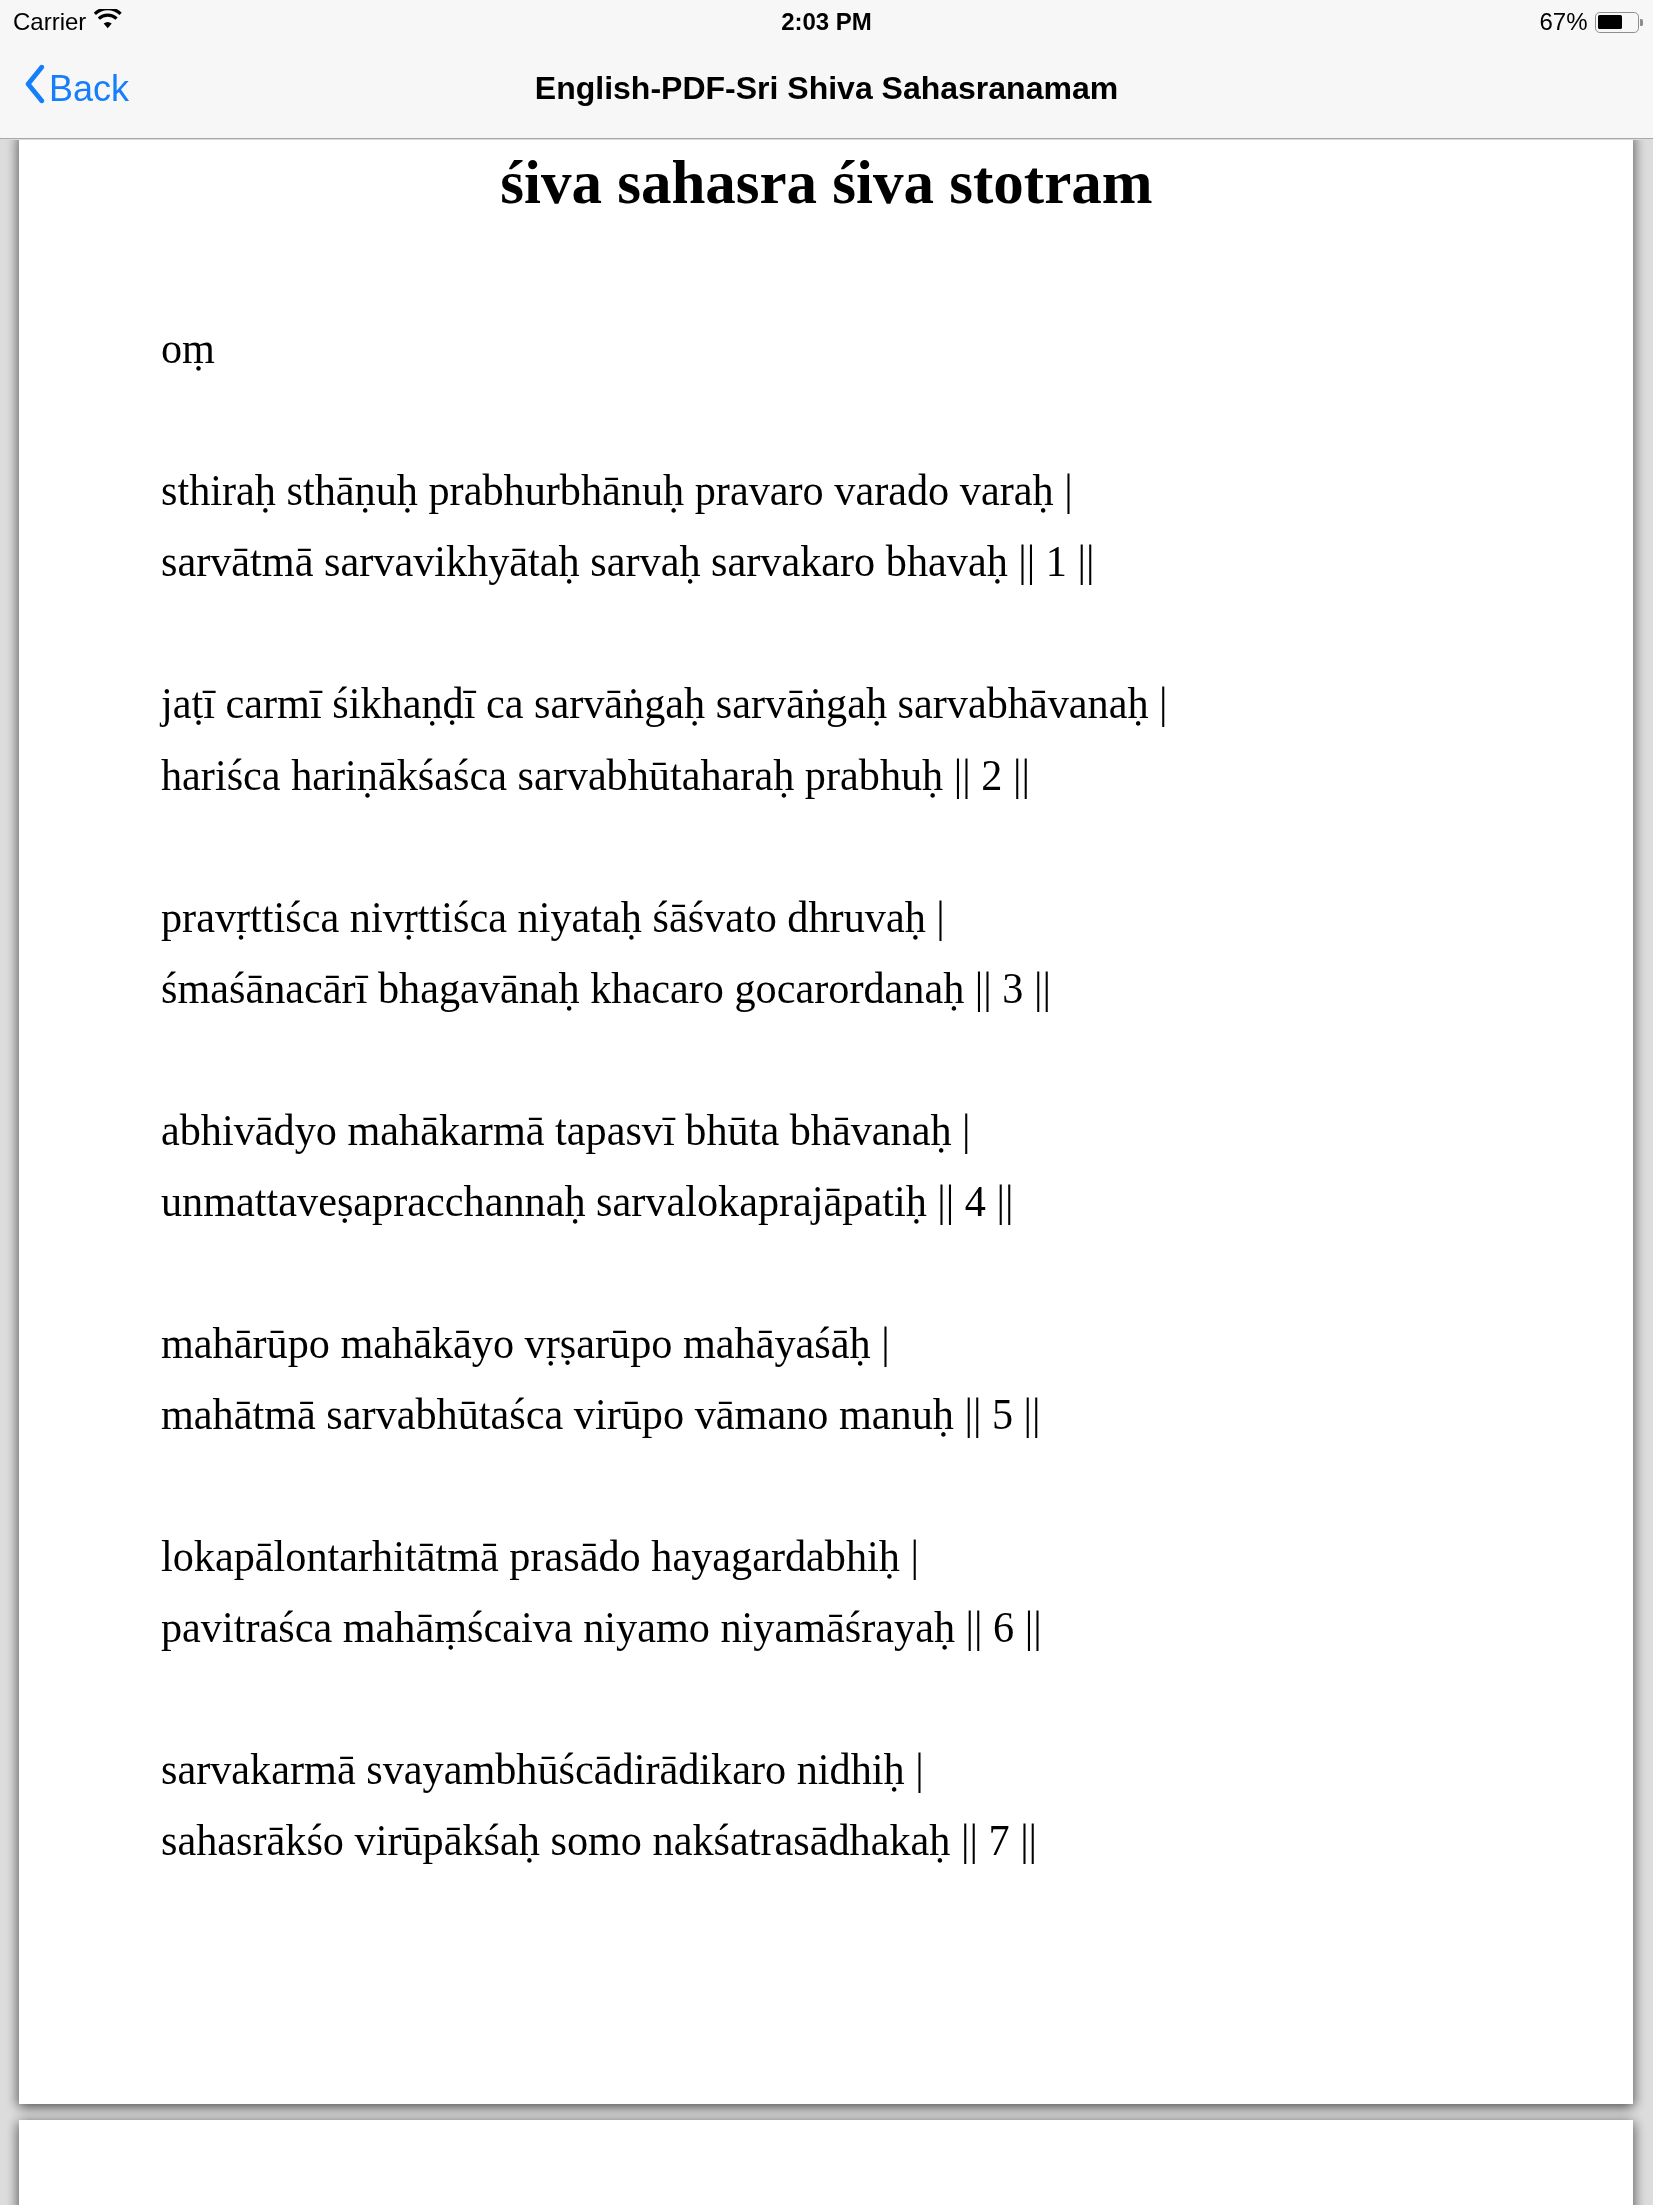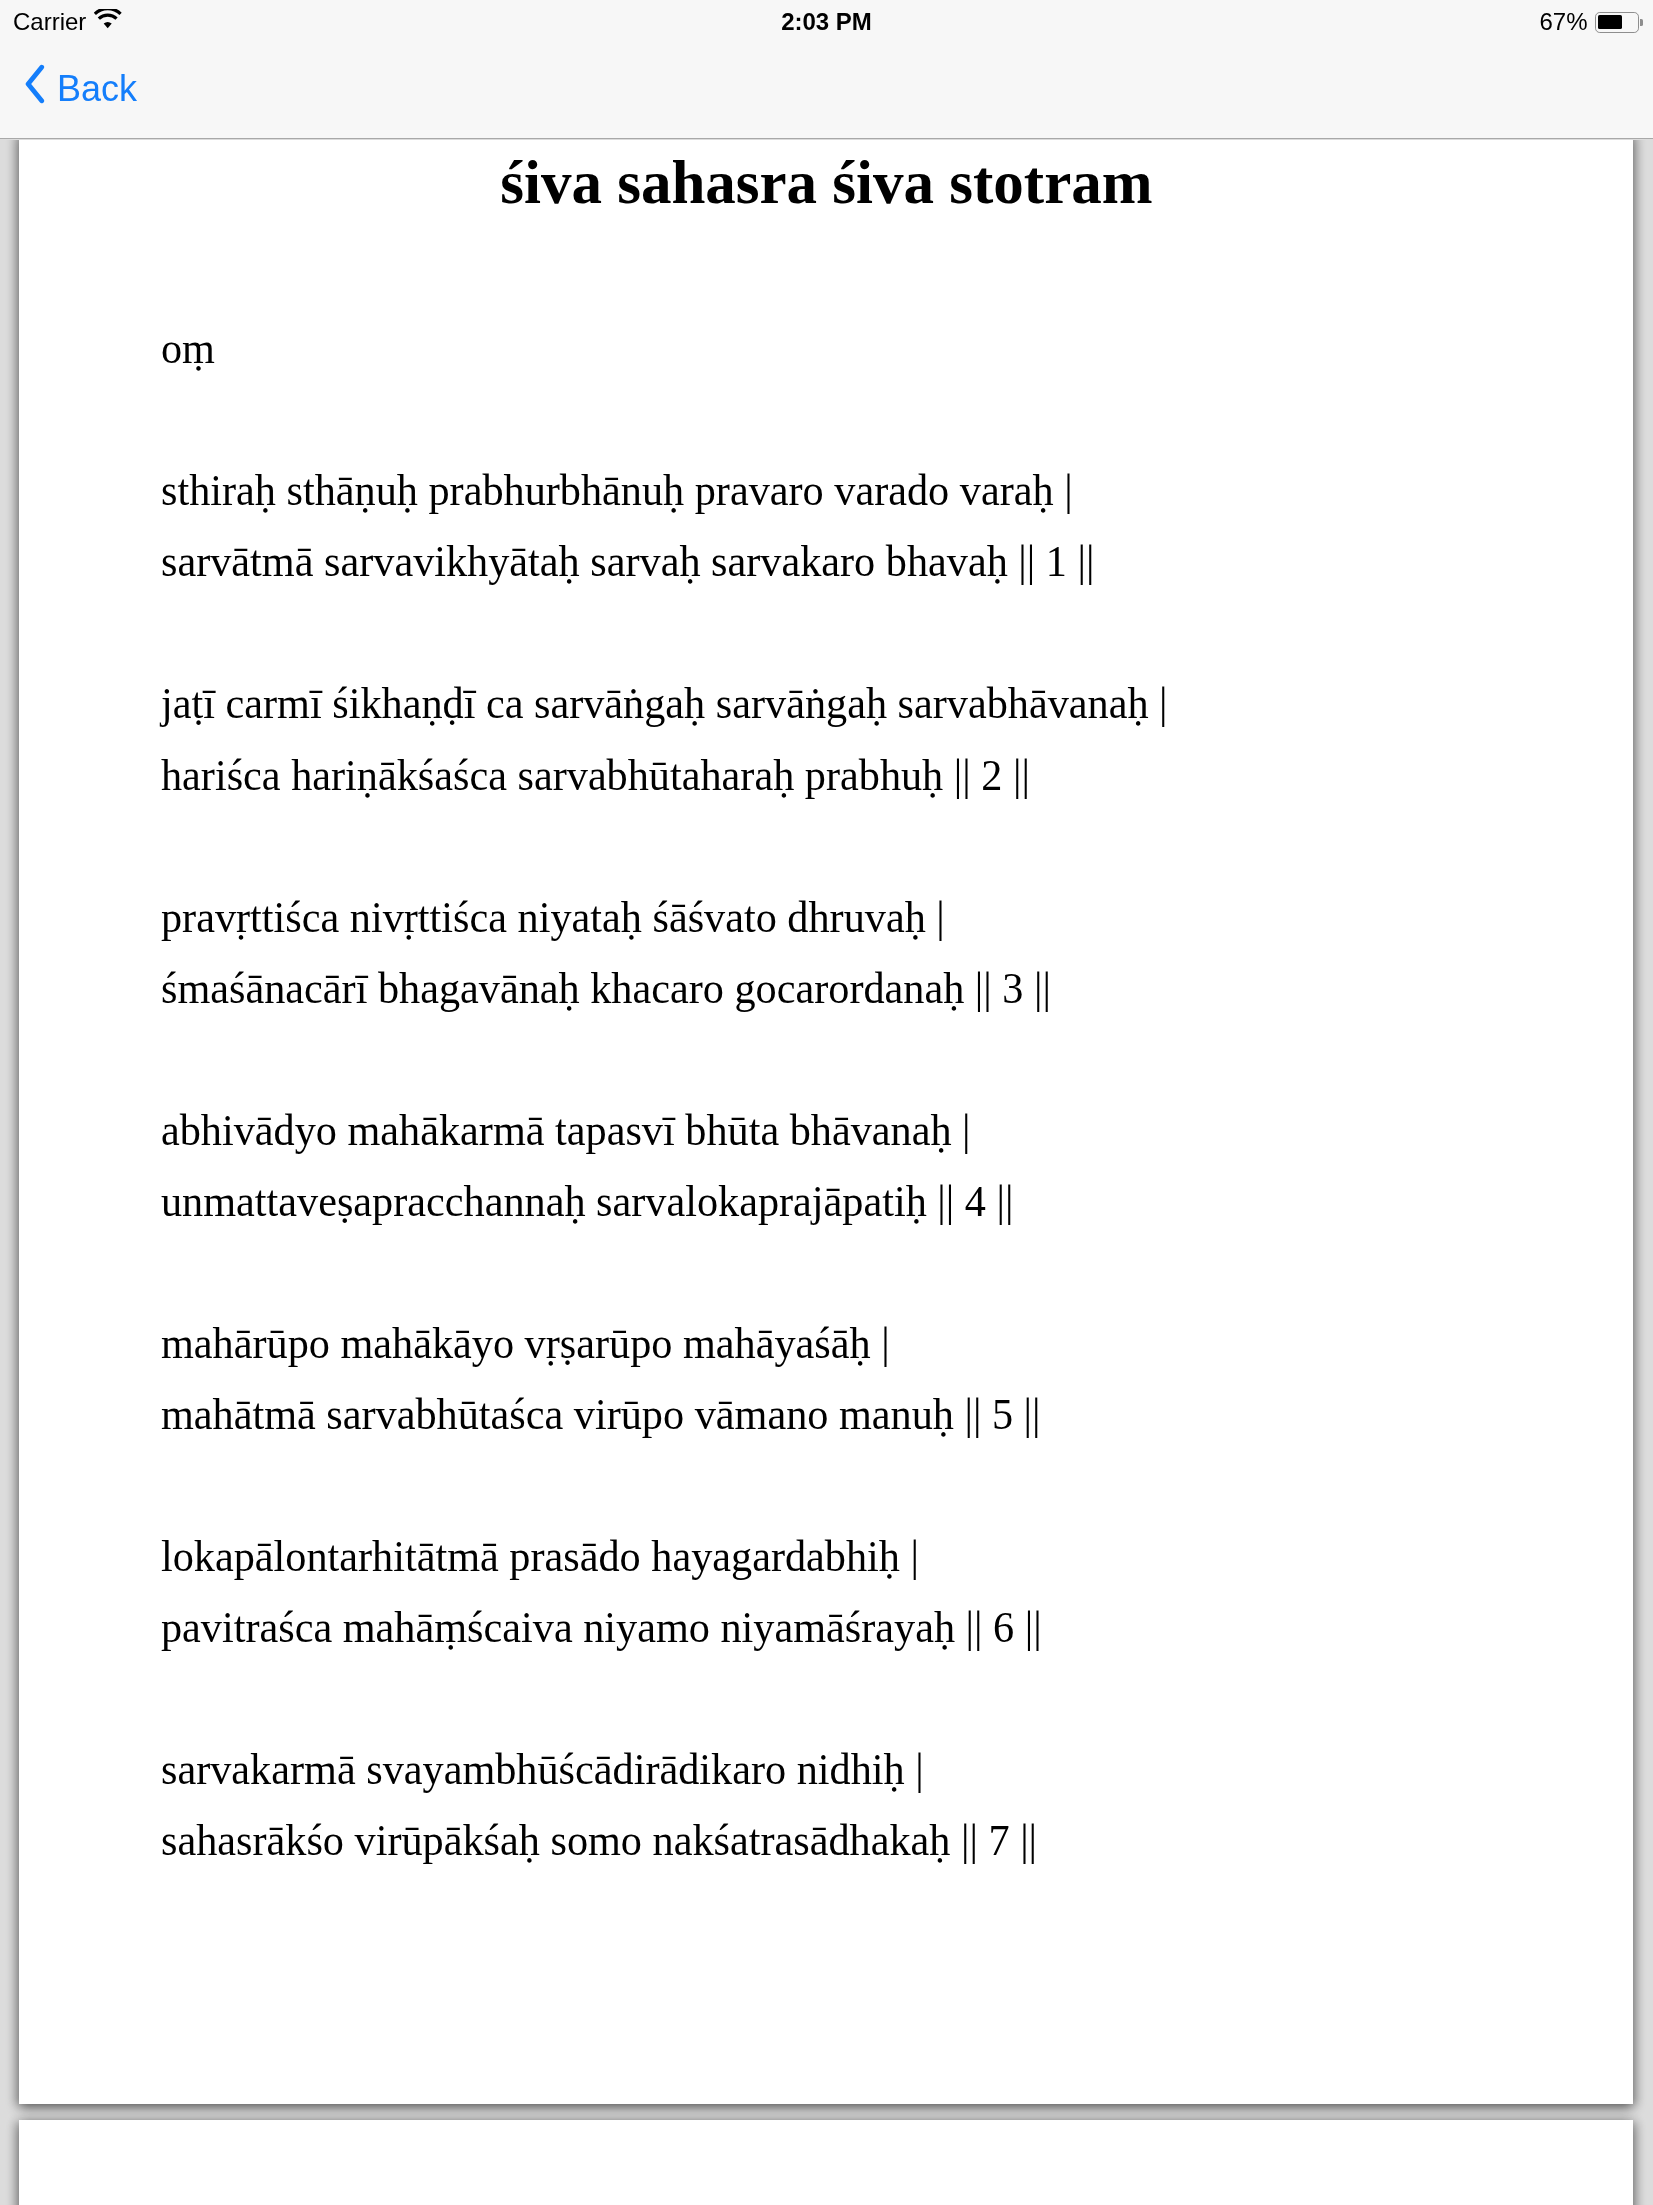--- a/index.html
+++ b/index.html
@@ -24,21 +24,21 @@
   .battery-tip {
     position: absolute; right: -5.7px; top: 6.5px; width: 3.2px; height: 6.5px;
     background: #8e8e8e; border-radius: 0 1.6px 1.6px 0;
   }
   .nav-bar {
     position: absolute; left: 0; top: 45px; width: 1653px; height: 93px;
     background: #f7f7f7; border-bottom: 1.6px solid #a8a8a8;
   }
   .back-button {
     position: absolute; left: 24px; top: 19.4px; display: flex; align-items: center;
-    color: #147efb; font-size: 36px; cursor: pointer; gap: 12px; text-align: center;
+    color: #147efb; font-size: 36px; cursor: pointer; gap: 4px; text-align: center;
   }
   .nav-title {
     position: absolute; left: 0; right: 0; top: 25px; text-align: center;
     font-size: 32px; font-weight: bold; color: #000;
   }
   .viewer {
     position: absolute; left: 0; top: 140px; width: 1653px; height: 2066px;
     background: #dcdcdc; overflow: hidden;
   }
   .page {
@@ -83,20 +83,21 @@
 
 <div class="nav-bar">
   <div class="back-button">
     <span>
       <svg width="21" height="40" viewBox="0 0 26 50">
         <path d="M22 4 L5 25 L22 46" stroke="#147efb" stroke-width="6" stroke-linecap="round" stroke-linejoin="round" fill="none"></path>
       </svg>
     </span>
     <span>Back</span>
   </div>
+  <div class="nav-title">English-PDF-Sri Shiva Sahasranamam</div>
 </div>
 
 <div class="viewer">
   <div class="page page-1">
     <div class="doc-title">śiva sahasra śiva stotram</div>
     <div class="line" style="top:191px">oṃ</div>
 
     <div class="line" style="top:333px">sthiraḥ sthāṇuḥ prabhurbhānuḥ pravaro varado varaḥ |</div>
     <div class="line" style="top:404px">sarvātmā sarvavikhyātaḥ sarvaḥ sarvakaro bhavaḥ || 1 ||</div>
 

